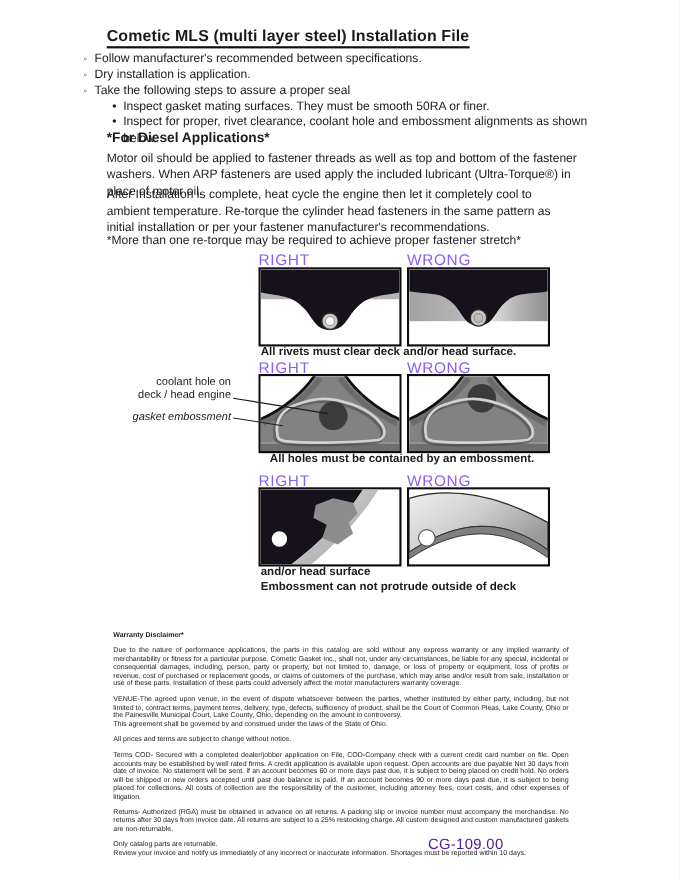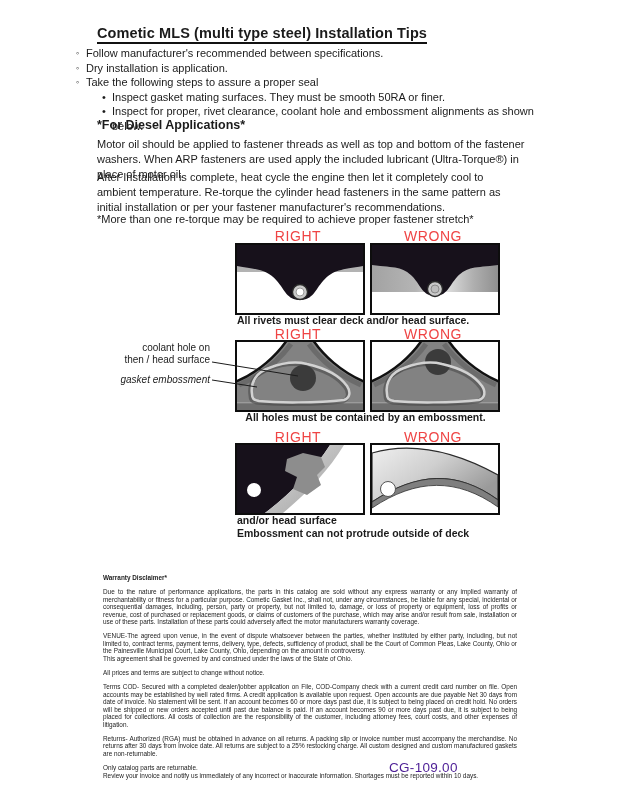--- a/index.html
+++ b/index.html
@@ -13,39 +13,39 @@
     font-size:14.5px;font-weight:bold;border-bottom:2px solid #111;
     padding-bottom:1px;display:inline-block;letter-spacing:0.1px;
   }
   .bullets{font-size:11px;line-height:14.6px;}
   .bullet-row{display:flex;align-items:flex-start;}
   .bullet-row .marker{width:10px;flex:0 0 10px;font-size:9px;line-height:14.6px;}
   .bullet-row.lvl2{padding-left:26px;}
   .bullet-row.lvl2 .marker{font-size:11px;}
   .h2{font-size:12.5px;font-weight:bold;}
   .para{font-size:11px;line-height:15px;}
-  .dg-label{font-size:14px;letter-spacing:0.6px;color:#ef4444;text-align:center;width:126px;}
+  .dg-label{font-size:14px;letter-spacing:0.6px;color:#8b5cf6;width:126px;}
   .dbox{width:126px;height:68px;border:2px solid #0d0d0d;box-sizing:content-box;background:#fff;}
   .dbox svg{display:block;}
   .caption{font-size:10.5px;font-weight:bold;line-height:12.5px;}
   .callout{font-size:10px;color:#1c1c1c;text-align:right;width:115px;line-height:11.5px;}
   .legal{font-size:6.4px;line-height:7.4px;text-align:justify;color:#1c1c1c;}
   .legal .lg-title{font-weight:bold;margin-bottom:7px;}
   .legal .lg-p{margin-bottom:7px;}
   .legal .lg-p.tight{margin-bottom:0;}
   .doc-code{font-size:13.5px;color:#4c1d95;letter-spacing:0.3px;}
   .leader-svg{pointer-events:none;z-index:6;}
 </style>
 </head>
 <body>
 
 <div class="page">
 
   <div class="abs" style="left:97px;top:24px;">
-    <span class="title">Cometic MLS (multi type steel) Installation Tips</span>
+    <span class="title">Cometic MLS (multi layer steel) Installation File</span>
   </div>
 
   <div class="abs bullets" style="left:76px;top:46px;width:470px;">
     <div class="bullet-row">
       <span class="marker">◦</span>
       <span>Follow manufacturer's recommended between specifications.</span>
     </div>
     <div class="bullet-row">
       <span class="marker">◦</span>
       <span>Dry installation is application.</span>
@@ -100,21 +100,21 @@
       <circle cx="63" cy="44" r="4" fill="#bdbdbd" stroke="#8a8a8a" stroke-width="1"></circle>
     </svg>
   </div>
   <div class="abs caption" style="left:237px;top:314px;width:280px;">All rivets must clear deck and/or head surface.</div>
 
   <div class="abs dg-label" style="left:235px;top:326px;">RIGHT</div>
   <div class="abs dg-label" style="left:370px;top:326px;">WRONG</div>
 
   <div class="abs callout" style="left:95px;top:342px;">
     <div>coolant hole on</div>
-    <div>then / head surface</div>
+    <div>deck / head engine</div>
   </div>
   <div class="abs callout" style="left:95px;top:374px;font-style:italic;">gasket embossment</div>
 
   <svg class="abs leader-svg" style="left:205px;top:352px;" width="100" height="42">
     <line x1="7" y1="10" x2="93" y2="24" stroke="#1c1c1c" stroke-width="1"></line>
     <line x1="7" y1="28" x2="52" y2="35" stroke="#1c1c1c" stroke-width="1"></line>
   </svg>
 
   <div class="abs dbox" style="left:235px;top:340px;">
     <svg width="126" height="68" viewBox="0 0 126 68">

